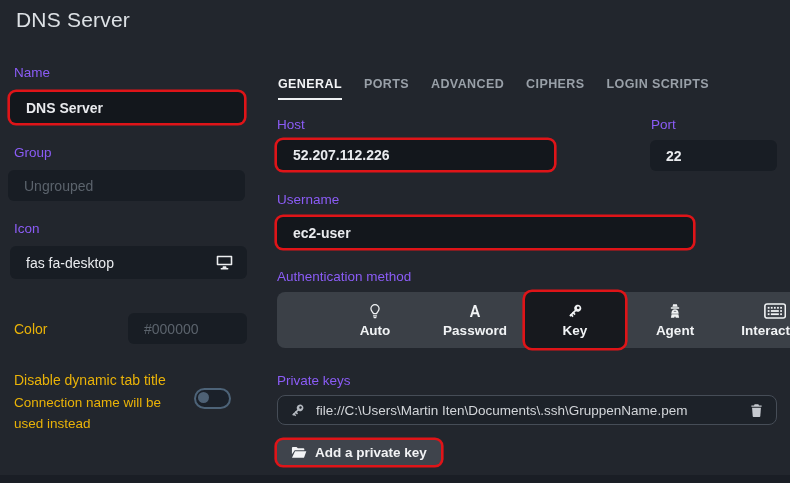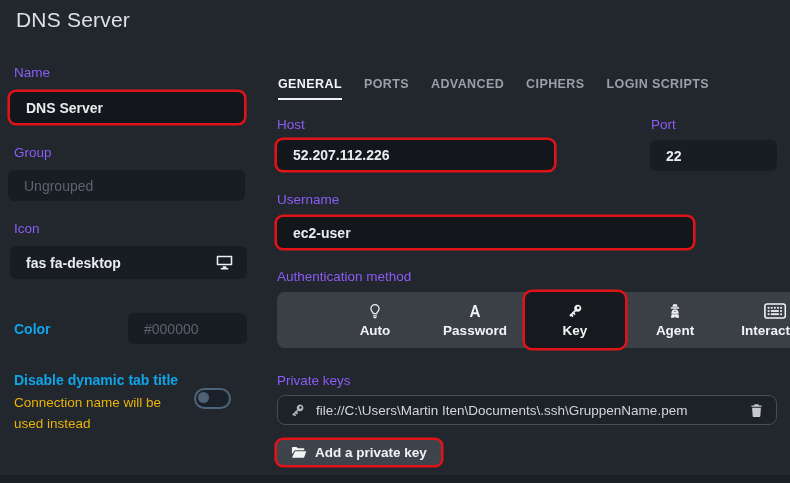--- a/index.html
+++ b/index.html
@@ -7,39 +7,39 @@
     position:relative;width:790px;height:483px;overflow:hidden;
     background:#22262d;
     font-family:"Liberation Sans", sans-serif;
     -webkit-font-smoothing:antialiased;
   }
   .page-title{
     position:absolute;left:16px;top:8px;
     font-size:21px;font-weight:400;color:#dde1e5;letter-spacing:.2px;
   }
   .lbl{position:absolute;font-size:13.5px;color:#8b5cf6;white-space:nowrap;}
-  .lbl.strong{font-weight:700;color:#0ea5e9;font-size:14px;}
+  .lbl.strong{font-weight:400;color:#eab308;font-size:14px;}
 
   .tinput{
     position:absolute;box-sizing:border-box;
     background:#181d24;border:none;border-radius:6px;
     color:#e9ebee;font-family:"Liberation Sans",sans-serif;
     font-size:14px;font-weight:700;padding:0 16px;outline:none;
   }
   .tinput::placeholder{color:#5b636c;font-weight:400;}
   .tinput.dark{background:#13171c;}
   .ann{box-shadow:0 0 0 2.6px #df1418;}
 
   
   .icon-field{
     position:absolute;left:10px;top:246px;width:237px;height:33px;
     box-sizing:border-box;background:#181d24;border-radius:6px;
     display:flex;align-items:center;padding:0 14px 0 16px;cursor:pointer;
   }
-  .icon-field .val{flex:1;color:#e9ebee;font-size:14px;font-weight:700;}
+  .icon-field .val{flex:1;color:#e9ebee;font-size:14px;font-weight:400;}
   .icon-field svg{width:17px;height:15px;color:#eceef0;}
 
   
   .toggle{
     position:absolute;left:194px;top:388px;width:33px;height:17px;
     border:2px solid #4d6378;border-radius:12px;background:#1b212a;cursor:pointer;
   }
   .toggle .knob{
     position:absolute;left:2px;top:2px;width:11px;height:11px;
     border-radius:50%;background:#4e6175;

